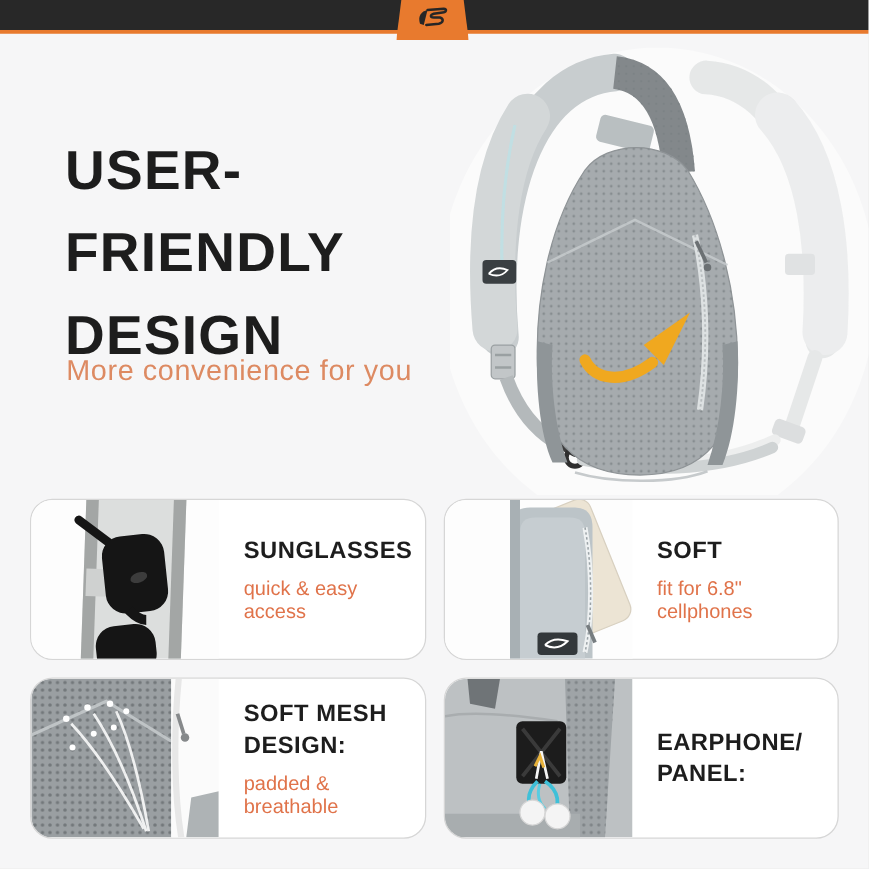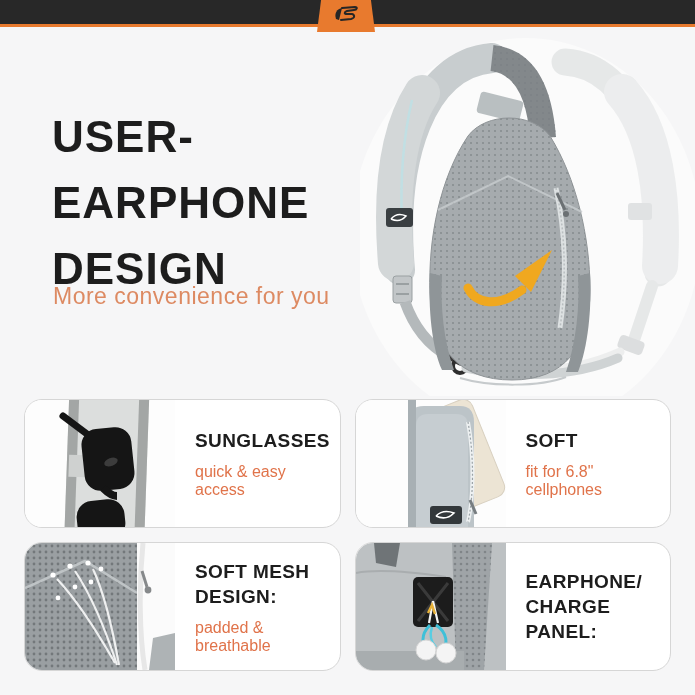--- a/index.html
+++ b/index.html
@@ -59,21 +59,21 @@
     <span>
       <svg width="32" height="24" viewBox="0 0 32 24">
         <path d="M6 17 C4 11 7 7 12 6 L9 18 Z" fill="#262626"></path>
         <path d="M12 6 L25 5 C28 5 27 8 24 8 L17 9 C14 10 14 12 17 12 L22 12 C25 13 25 16 21 17 L11 18" stroke="#262626" stroke-width="2" fill="none" stroke-linecap="round"></path>
       </svg>
     </span>
   </div>
 
   <div class="hero-title">
     <div>USER-</div>
-    <div>EARPHONE</div>
+    <div>FRIENDLY</div>
     <div>DESIGN</div>
   </div>
   <div class="hero-sub">More convenience for you</div>
 
   <div class="hero-bag">
     <svg width="335" height="358" viewBox="0 0 335 358">
       <defs>
         <pattern id="mesh" width="6" height="6" patternUnits="userSpaceOnUse">
           <circle cx="3" cy="3" r="1.1" fill="#878d90"></circle>
         </pattern>
@@ -249,20 +249,19 @@
             <path d="M74 82 C64 92 66 102 72 106 M80 82 C92 90 92 102 86 107" stroke="#3fc0d8" stroke-width="3" fill="none"></path>
             <path d="M76 84 C72 96 78 102 80 104" stroke="#58cde2" stroke-width="2.4" fill="none"></path>
             <circle cx="70" cy="107" r="10" fill="#f4f4f4" stroke="#d6d6d6"></circle>
             <circle cx="90" cy="110" r="10" fill="#f4f4f4" stroke="#d6d6d6"></circle>
           </g>
         </svg>
       </div>
       <div class="card-text">
         <div class="card-title">
           <div>EARPHONE/</div>
-          <div>CHARGE</div>
           <div>PANEL:</div>
         </div>
       </div>
     </div>
 
   </div>
 </div>
 
 </body></html>

